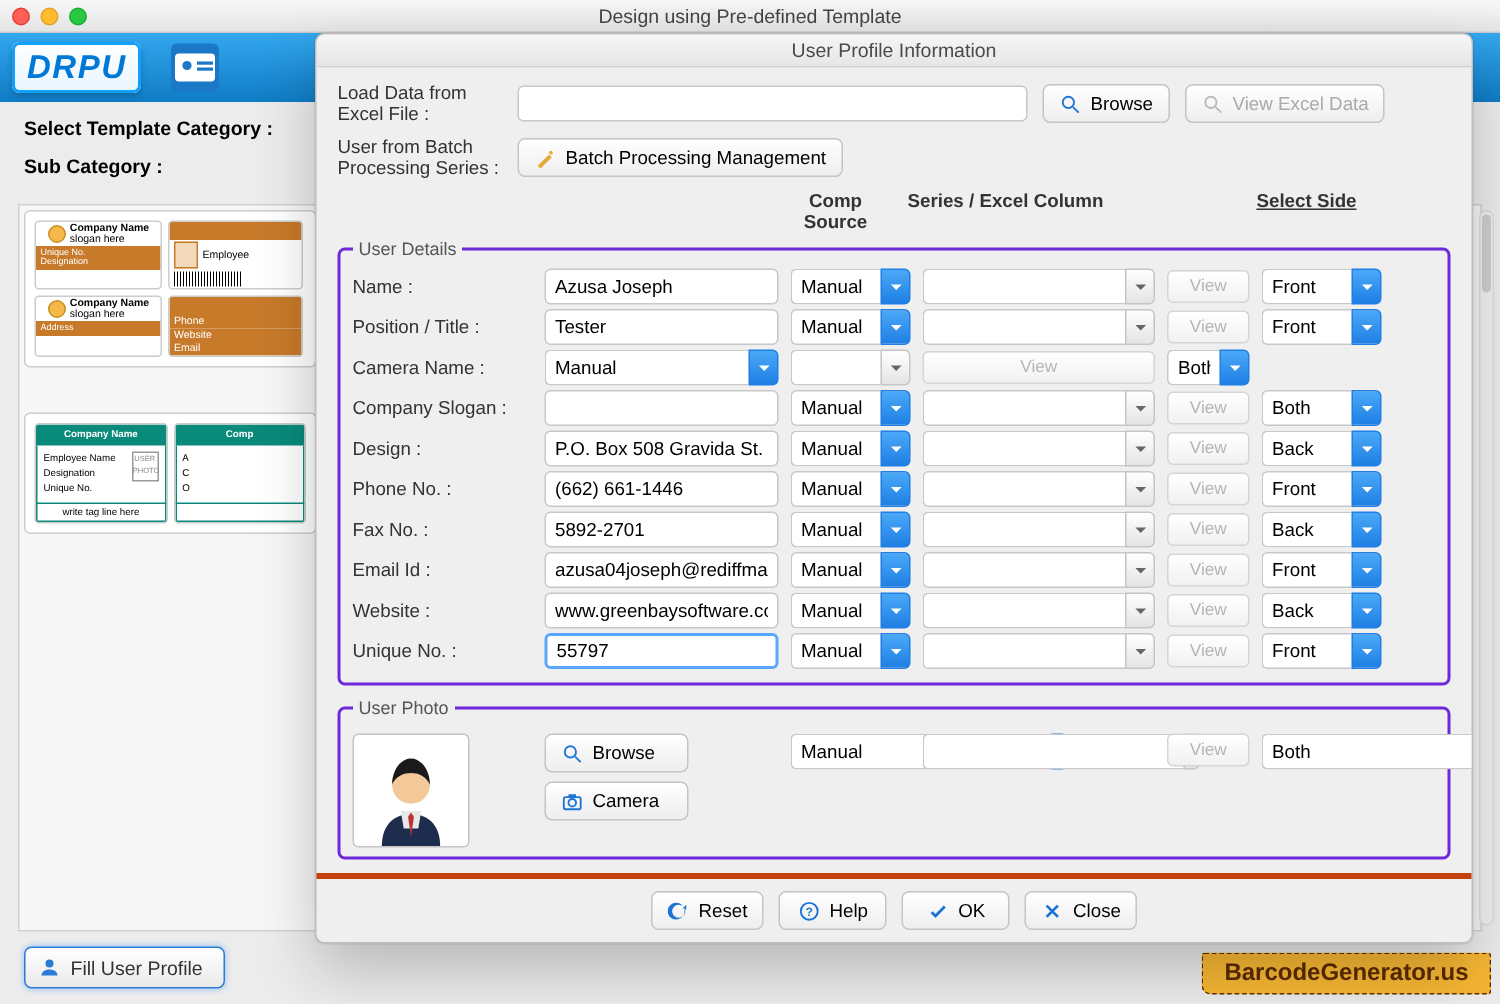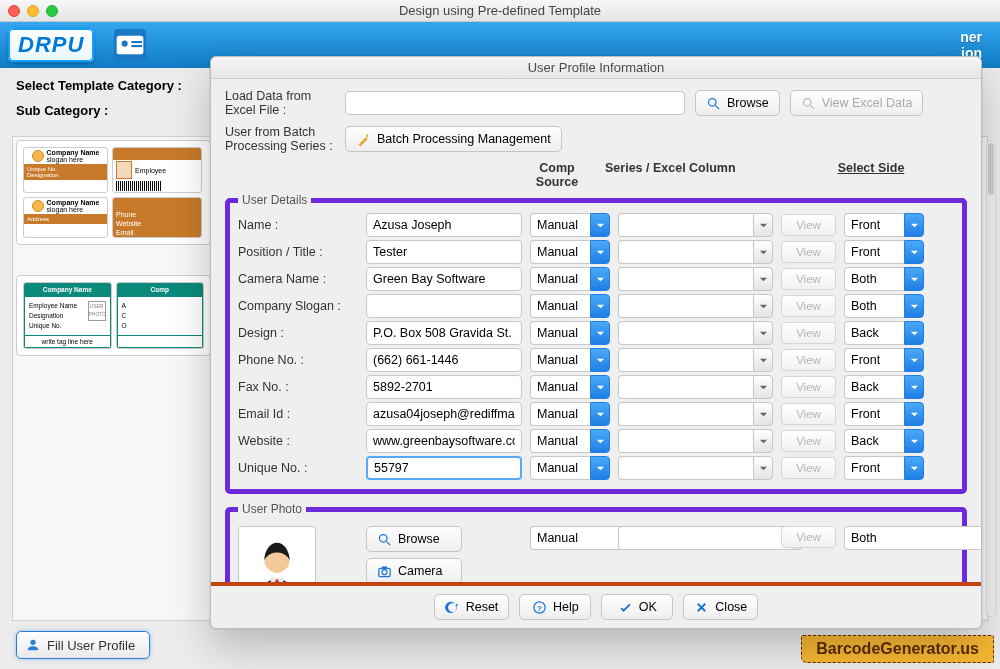--- a/index.html
+++ b/index.html
@@ -42,33 +42,33 @@
   .thumb-c .body, .thumb-d .body { padding:4px;font-size:6.5px;line-height:10px;border:1px solid #0a8a7b;border-top:none;}
   .thumb-c .foot, .thumb-d .foot { border:1px solid #0a8a7b;border-top:none;text-align:center;font-size:6.5px;padding:2px; }
   .ph2 { width:18px;height:20px;border:1px solid #999;float:right;margin-left:3px;font-size:5px;text-align:center;line-height:8px;color:#888;}
 
   
   .fill-profile-btn { position:absolute; left:16px; bottom:10px; background:linear-gradient(#fff,#e9e9e9); border:1px solid #2a7bd6; border-radius:5px; padding:5px 14px 5px 8px; font-size:13px; display:flex;align-items:center;gap:6px;color:#333;box-shadow:0 0 4px rgba(0,120,255,.4);}
   .fill-profile-btn svg{width:16px;height:16px;}
   .watermark { position:absolute; right:6px; bottom:6px; background:#f7b733; padding:4px 14px; font-size:16px; font-weight:bold; color:#5b2b00; border:1px dashed #5b2b00; border-radius:2px 2px 2px 6px; }
 
   
-  .modal { position:absolute; left:210px; top:22px; right:18px; bottom:40px; background:#efefef; border:1px solid #bdbdbd; border-radius:6px; box-shadow:0 18px 40px rgba(0,0,0,.22), 0 0 0 1px rgba(0,0,0,.05); display:flex; flex-direction:column;margin-top:34px; }
+  .modal { position:absolute; left:210px; top:22px; right:18px; bottom:40px; background:#efefef; border:1px solid #bdbdbd; border-radius:6px; box-shadow:0 18px 40px rgba(0,0,0,.22), 0 0 0 1px rgba(0,0,0,.05); display:flex; flex-direction:column; }
   .modal-title { height:22px; background:linear-gradient(#f6f6f6,#e6e6e6); border-bottom:1px solid #cfcfcf; text-align:center; font-size:13px; line-height:22px; color:#4a4a4a; border-radius:6px 6px 0 0;}
   .modal-body { padding:10px 14px 6px 14px; flex:1; overflow:hidden; font-size:12.5px; color:#333; }
 
   .load-row { display:flex; align-items:center; margin-bottom:8px; gap:10px;}
   .load-label { width:110px; line-height:14px; }
   .text-input { background:#fff; border:1px solid #c8c8c8; border-radius:4px; height:24px; padding:0 6px; font-size:12.5px; }
   .excel-path { flex:1; max-width:340px;}
   .btn { background:linear-gradient(#fff,#eee); border:1px solid #c5c5c5; border-radius:5px; height:26px; padding:0 10px; font-size:12.5px; display:inline-flex;align-items:center;gap:6px; cursor:pointer;}
   .btn.disabled { color:#aaa; }
   .btn svg { width:15px; height:15px; }
 
-  fieldset { border:5px solid #6d28d9; border-radius:5px; padding:6px 8px 6px 8px; margin-top:4px;}
+  fieldset { border:2px solid #6d28d9; border-radius:5px; padding:6px 8px 6px 8px; margin-top:4px;}
   legend { font-size:12px; padding:0 4px; color:#555;}
 
   .headers { display:grid; grid-template-columns:120px 156px 80px 155px 55px 80px; gap:8px; font-weight:bold; font-size:12.5px; margin:0 0 4px 0;} .headers .h2{grid-column:3;text-align:center;} .headers .h3{grid-column:4;} .headers .h4{grid-column:6;text-align:center;text-decoration:underline;}
   .detail-row { display:grid; grid-template-columns:120px 156px 80px 155px 55px 80px; gap:8px; align-items:center; margin-bottom:3px;}
   .detail-row .text-input{width:100%;}
   .combo { display:flex; width:100%;}
   .combo .text-input{flex:1;border-right:none;border-radius:4px 0 0 4px;}
   .combo .arrow{width:20px;background:linear-gradient(#4aa9f7,#1f7fe4);border:1px solid #1f7fe4;border-radius:0 4px 4px 0;display:flex;align-items:center;justify-content:center;}
   .combo .arrow svg{width:9px;height:9px;fill:#fff;}
   .combo.plain .arrow{background:linear-gradient(#fff,#e4e4e4);border-color:#c5c5c5;} .combo.plain .arrow svg{fill:#666;}
@@ -310,21 +310,20 @@
               <input class="text-input" readonly="" value="Front" style="">
               <div class="arrow">
                 <svg viewBox="0 0 10 10">
                   <path d="M1 3l4 4 4-4z"></path>
                 </svg>
               </div>
             </div>
           </div>
           <div class="detail-row">
             <span>Camera Name :</span>
-            <input class="text-input" value="Green Bay Software" style="">
             <div class="combo">
               <input class="text-input" readonly="" value="Manual" style="">
               <div class="arrow">
                 <svg viewBox="0 0 10 10">
                   <path d="M1 3l4 4 4-4z"></path>
                 </svg>
               </div>
             </div>
             <div class="combo plain">
               <input class="text-input" readonly="" value="" style="">

